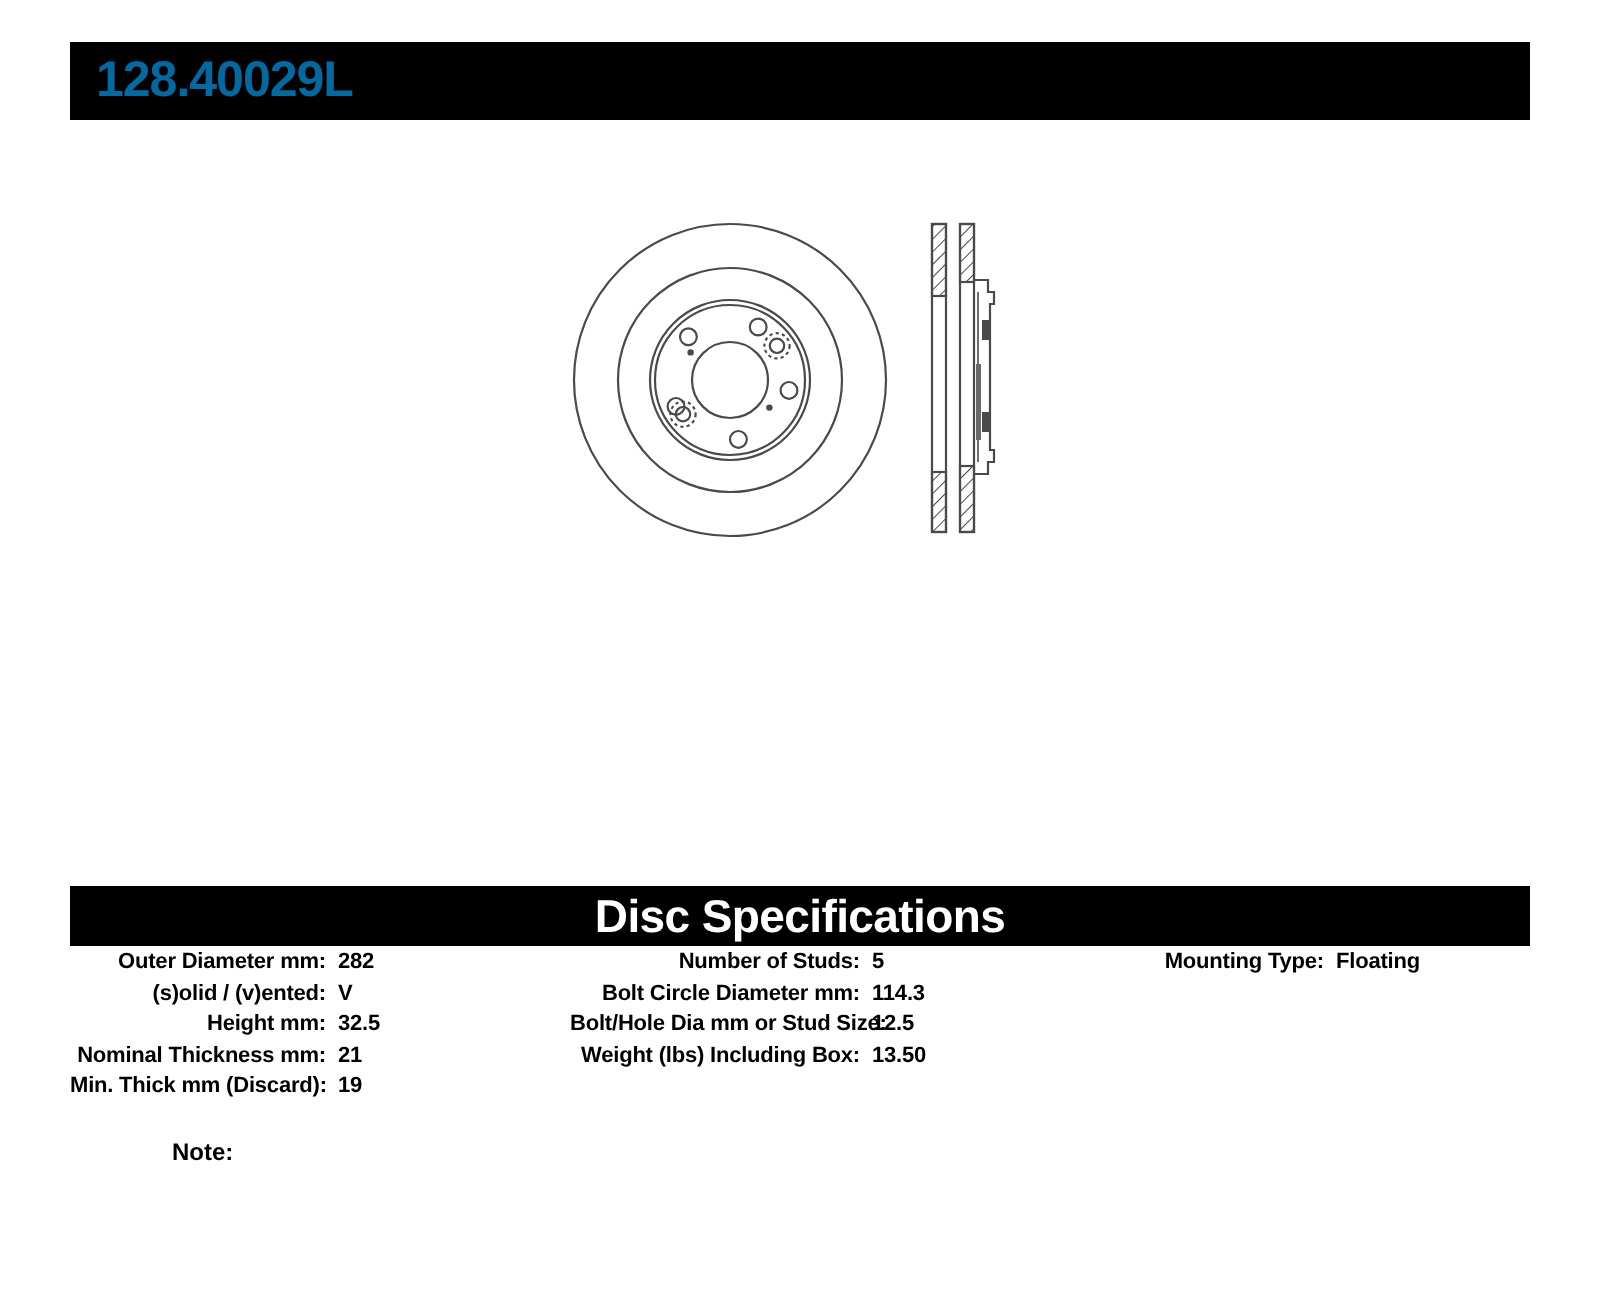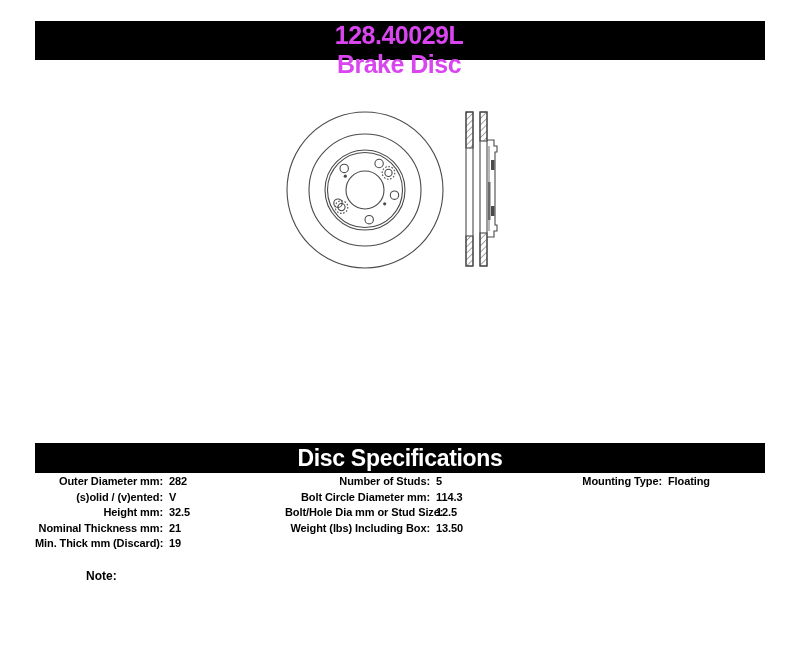--- a/index.html
+++ b/index.html
@@ -3,23 +3,23 @@
 <meta charset="utf-8">
 <style>
   html,body{margin:0;padding:0;}
   body{
     width:800px;height:655px;position:relative;background:#ffffff;
     font-family:"Liberation Sans",sans-serif;font-weight:bold;color:#000;
     overflow:hidden;
   }
   .topbar{
     position:absolute;left:35px;top:21px;width:730px;height:39px;
-    background:#000;color:#d946ef;display:flex;justify-content:space-between;
+    background:#000;color:#0369a1;display:flex;justify-content:space-between;
     align-items:center;padding:0 15px 0 13px;box-sizing:border-box;
-    font-size:25px;letter-spacing:-0.5px;flex-direction:column;
+    font-size:25px;letter-spacing:-0.5px;
   }
   .drawing{position:absolute;left:270px;top:95px;}
   .titlebar{
     position:absolute;left:35px;top:443px;width:730px;height:30px;
     background:#000;color:#fff;text-align:center;line-height:30px;
     font-size:23px;letter-spacing:-0.3px;
   }
   .speccol{
     position:absolute;top:474px;font-size:11px;line-height:15.5px;
     letter-spacing:-0.1px;
@@ -30,21 +30,20 @@
   .col1{left:35px;}  .col1 .lbl{width:128px;}
   .col2{left:285px;} .col2 .lbl{width:145px;}
   .col3{left:560px;} .col3 .lbl{width:102px;}
   .note{position:absolute;left:86px;top:569px;font-size:12px;}
 </style>
 </head>
 <body>
 
 <div class="topbar">
   <span>128.40029L</span>
-  <span>Brake Disc</span>
 </div>
 
 <svg class="drawing" width="240" height="185" viewBox="270 95 240 185" fill="none" stroke="#4a4a4a" stroke-width="1.1">
   <defs>
     <pattern id="hatch" width="4.5" height="4.5" patternUnits="userSpaceOnUse" patternTransform="rotate(45)">
       <line x1="0" y1="0" x2="0" y2="4.5" stroke="#4a4a4a" stroke-width="1"></line>
     </pattern>
   </defs>
 
   <g>

